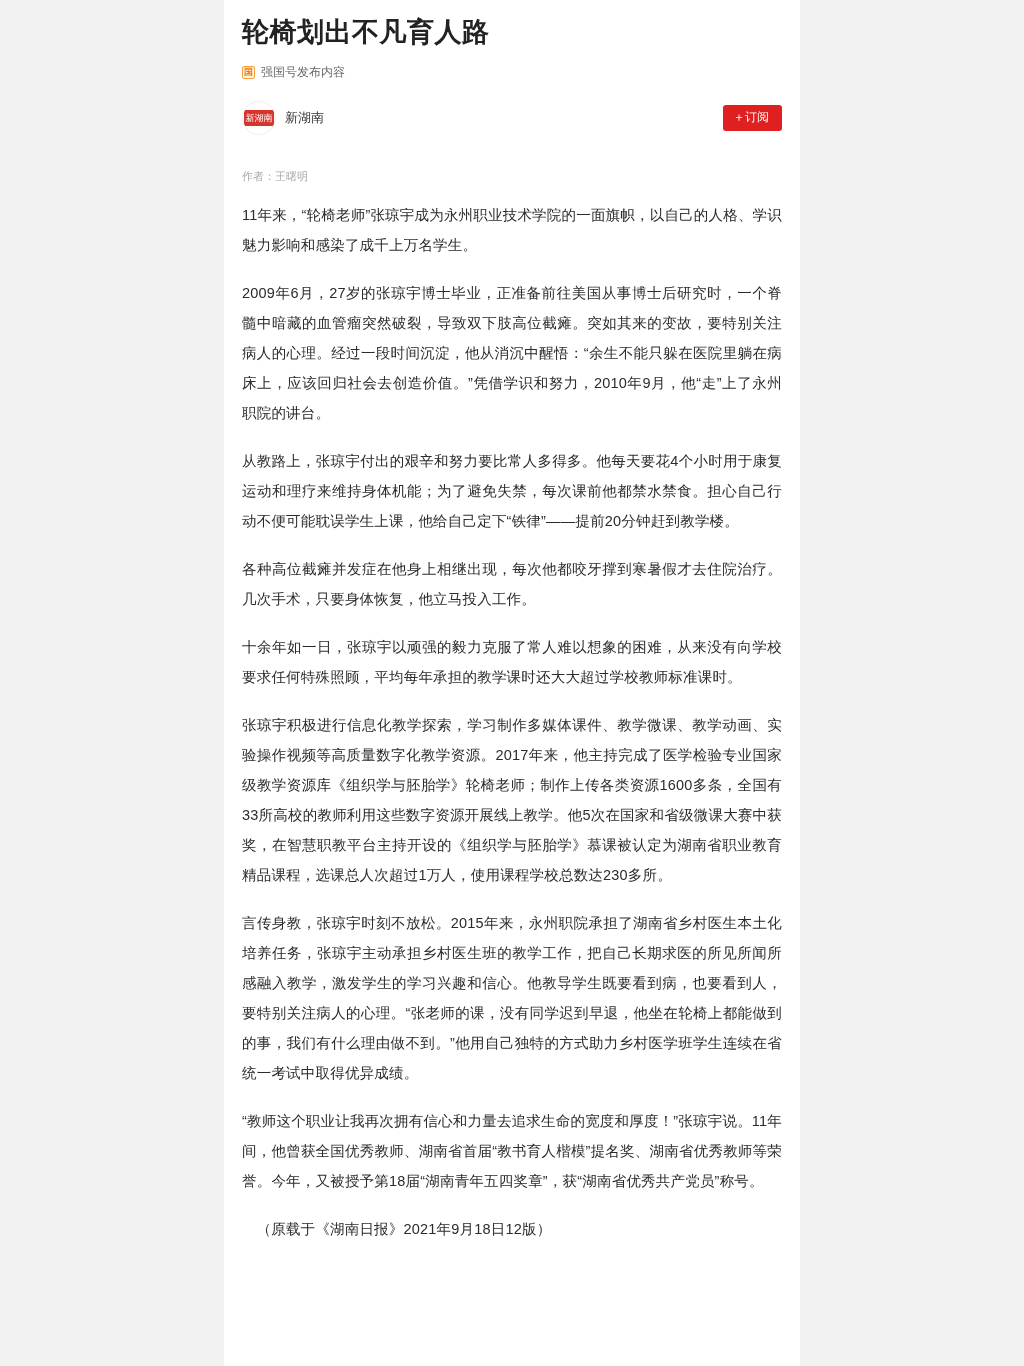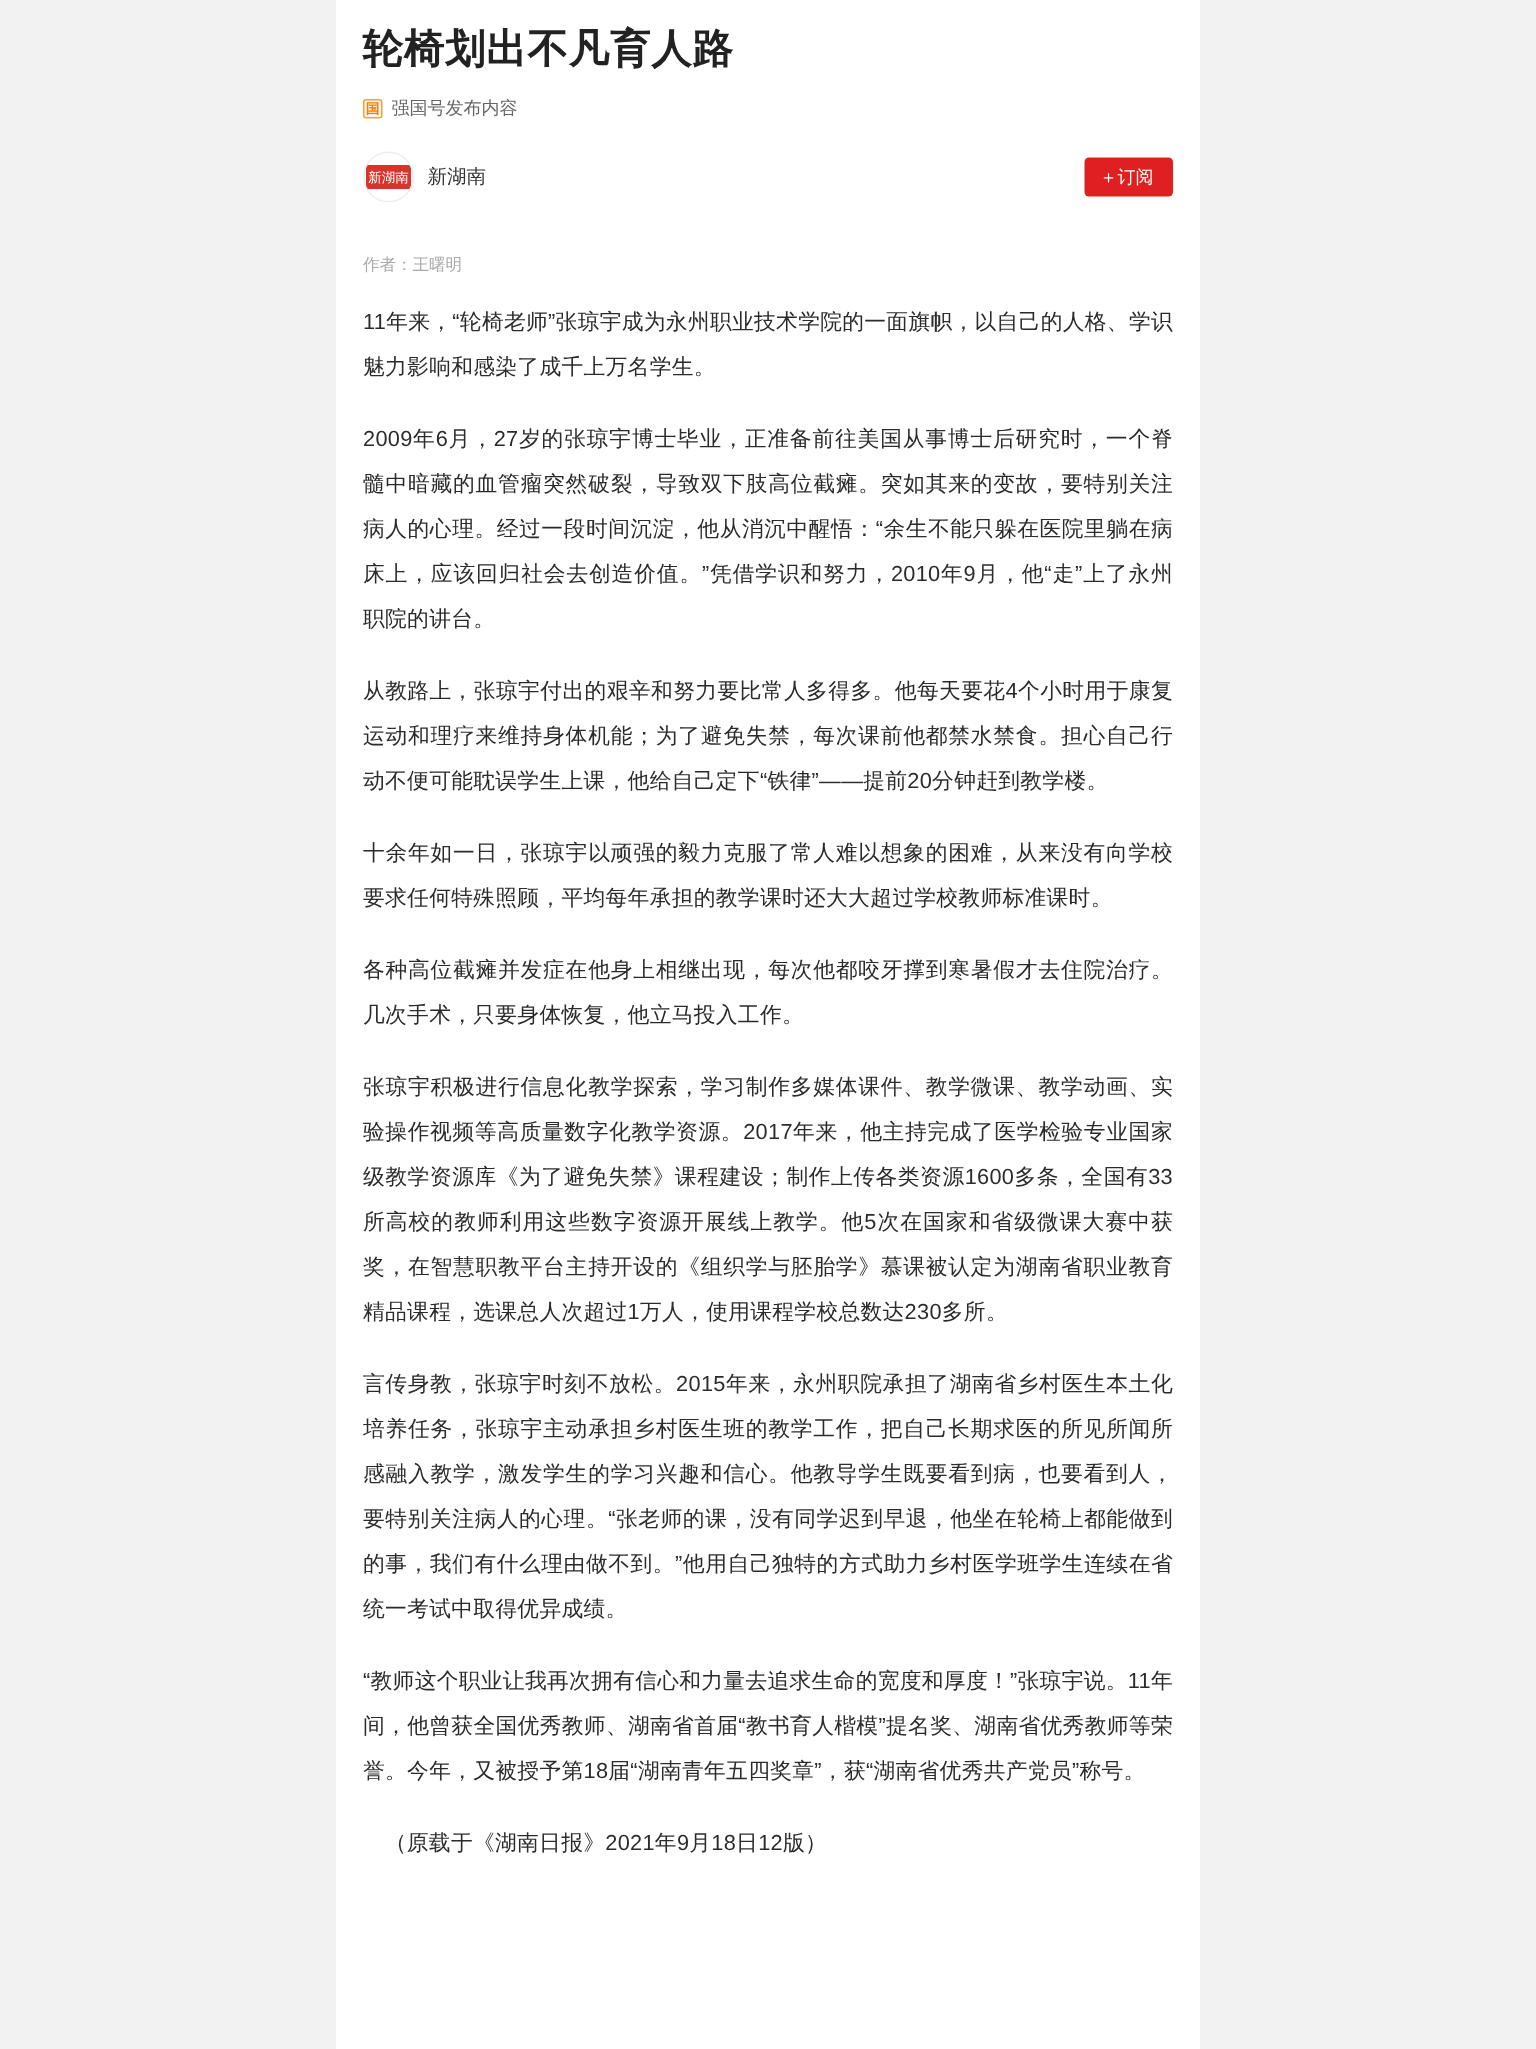--- a/index.html
+++ b/index.html
@@ -101,20 +101,21 @@
   .subscribe-btn {
     background: #e02020;
     color: #ffffff;
     font-size: 12px;
     border: none;
     border-radius: 3px;
     padding: 6px 13px 6px 10px;
     cursor: pointer;
     line-height: 14px;
     white-space: nowrap;
+    font-family: Liberation Mono, monospace;
   }
   .author-line {
     font-size: 11px;
     color: #aaaaaa;
     margin-bottom: 16px;
   }
   .body p {
     font-size: 14.5px;
     line-height: 30px;
     color: #2b2b2b;
@@ -148,22 +149,22 @@
       </div>
       <button class="subscribe-btn">＋订阅</button>
     </div>
 
     <div class="author-line">作者：王曙明</div>
 
     <div class="body">
       <p>11年来，“轮椅老师”张琼宇成为永州职业技术学院的一面旗帜，以自己的人格、学识魅力影响和感染了成千上万名学生。</p>
       <p>2009年6月，27岁的张琼宇博士毕业，正准备前往美国从事博士后研究时，一个脊髓中暗藏的血管瘤突然破裂，导致双下肢高位截瘫。突如其来的变故，要特别关注病人的心理。经过一段时间沉淀，他从消沉中醒悟：“余生不能只躲在医院里躺在病床上，应该回归社会去创造价值。”凭借学识和努力，2010年9月，他“走”上了永州职院的讲台。</p>
       <p>从教路上，张琼宇付出的艰辛和努力要比常人多得多。他每天要花4个小时用于康复运动和理疗来维持身体机能；为了避免失禁，每次课前他都禁水禁食。担心自己行动不便可能耽误学生上课，他给自己定下“铁律”——提前20分钟赶到教学楼。</p>
+      <p>各种高位截瘫并发症在他身上相继出现，每次他都咬牙撑到寒暑假才去住院治疗。几次手术，只要身体恢复，他立马投入工作。</p>
       <p>十余年如一日，张琼宇以顽强的毅力克服了常人难以想象的困难，从来没有向学校要求任何特殊照顾，平均每年承担的教学课时还大大超过学校教师标准课时。</p>
-      <p>各种高位截瘫并发症在他身上相继出现，每次他都咬牙撑到寒暑假才去住院治疗。几次手术，只要身体恢复，他立马投入工作。</p>
-      <p>张琼宇积极进行信息化教学探索，学习制作多媒体课件、教学微课、教学动画、实验操作视频等高质量数字化教学资源。2017年来，他主持完成了医学检验专业国家级教学资源库《为了避免失禁》课程建设；制作上传各类资源1600多条，全国有33所高校的教师利用这些数字资源开展线上教学。他5次在国家和省级微课大赛中获奖，在智慧职教平台主持开设的《组织学与胚胎学》慕课被认定为湖南省职业教育精品课程，选课总人次超过1万人，使用课程学校总数达230多所。</p>
+      <p>张琼宇积极进行信息化教学探索，学习制作多媒体课件、教学微课、教学动画、实验操作视频等高质量数字化教学资源。2017年来，他主持完成了医学检验专业国家级教学资源库《组织学与胚胎学》轮椅老师；制作上传各类资源1600多条，全国有33所高校的教师利用这些数字资源开展线上教学。他5次在国家和省级微课大赛中获奖，在智慧职教平台主持开设的《组织学与胚胎学》慕课被认定为湖南省职业教育精品课程，选课总人次超过1万人，使用课程学校总数达230多所。</p>
       <p>言传身教，张琼宇时刻不放松。2015年来，永州职院承担了湖南省乡村医生本土化培养任务，张琼宇主动承担乡村医生班的教学工作，把自己长期求医的所见所闻所感融入教学，激发学生的学习兴趣和信心。他教导学生既要看到病，也要看到人，要特别关注病人的心理。“张老师的课，没有同学迟到早退，他坐在轮椅上都能做到的事，我们有什么理由做不到。”他用自己独特的方式助力乡村医学班学生连续在省统一考试中取得优异成绩。</p>
       <p>“教师这个职业让我再次拥有信心和力量去追求生命的宽度和厚度！”张琼宇说。11年间，他曾获全国优秀教师、湖南省首届“教书育人楷模”提名奖、湖南省优秀教师等荣誉。今年，又被授予第18届“湖南青年五四奖章”，获“湖南省优秀共产党员”称号。</p>
       <p class="indent">（原载于《湖南日报》2021年9月18日12版）</p>
     </div>
 
   </div>
 </div>
 
 </body></html>

